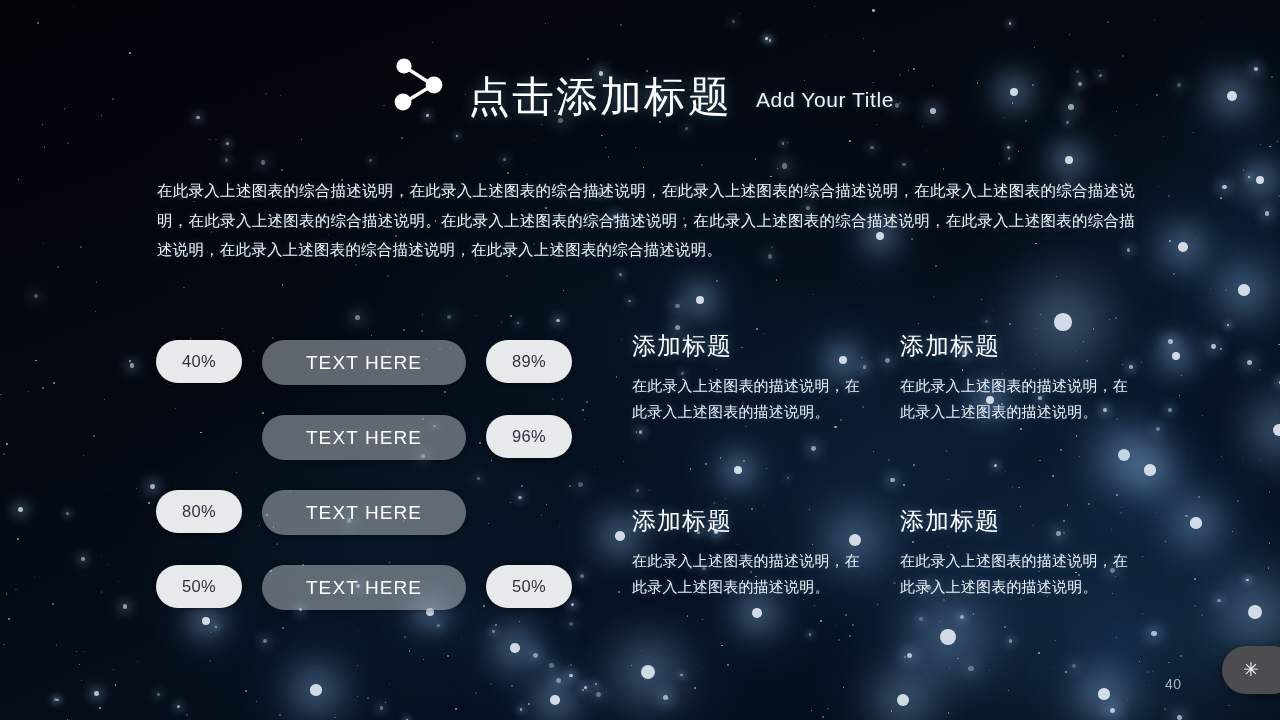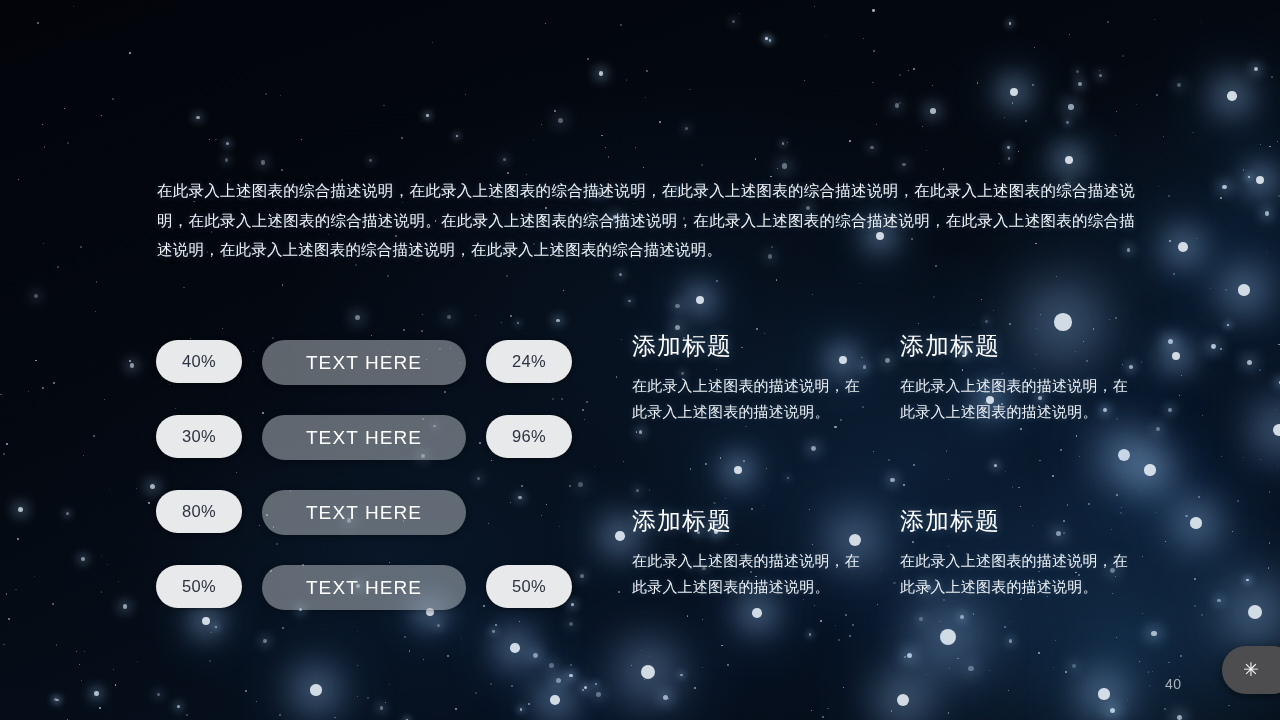--- a/index.html
+++ b/index.html
@@ -815,31 +815,41 @@
       <span class="star" style="left:1272.6px;top:423.6px;width:12.8px;height:12.8px;opacity:0.88;background:#eef7ff;box-shadow:0 0 41.0px 14.1px rgba(170,210,255,0.62),0 0 76.8px 25.6px rgba(90,150,215,0.30);"></span>
       <span class="star" style="left:1098.4px;top:688.4px;width:11.2px;height:11.2px;opacity:0.88;background:#eef7ff;box-shadow:0 0 35.8px 12.3px rgba(170,210,255,0.62),0 0 67.2px 22.4px rgba(90,150,215,0.30);"></span>
       <span class="star" style="left:550.2px;top:695.2px;width:9.6px;height:9.6px;opacity:0.88;background:#eef7ff;box-shadow:0 0 30.7px 10.6px rgba(170,210,255,0.62),0 0 57.6px 19.2px rgba(90,150,215,0.30);"></span>
       <span class="star" style="left:1172px;top:352px;width:8.0px;height:8.0px;opacity:0.88;background:#eef7ff;box-shadow:0 0 25.6px 8.8px rgba(170,210,255,0.62),0 0 48.0px 16.0px rgba(90,150,215,0.30);"></span>
       <span class="star" style="left:986px;top:396px;width:8.0px;height:8.0px;opacity:0.88;background:#eef7ff;box-shadow:0 0 25.6px 8.8px rgba(170,210,255,0.62),0 0 48.0px 16.0px rgba(90,150,215,0.30);"></span>
       <span class="star" style="left:839px;top:356px;width:8.0px;height:8.0px;opacity:0.88;background:#eef7ff;box-shadow:0 0 25.6px 8.8px rgba(170,210,255,0.62),0 0 48.0px 16.0px rgba(90,150,215,0.30);"></span>
       <span class="star" style="left:734px;top:466px;width:8.0px;height:8.0px;opacity:0.88;background:#eef7ff;box-shadow:0 0 25.6px 8.8px rgba(170,210,255,0.62),0 0 48.0px 16.0px rgba(90,150,215,0.30);"></span>
       <span class="star" style="left:1256px;top:176px;width:8.0px;height:8.0px;opacity:0.88;background:#eef7ff;box-shadow:0 0 25.6px 8.8px rgba(170,210,255,0.62),0 0 48.0px 16.0px rgba(90,150,215,0.30);"></span>
     </div>
 
+  <div class="header">
+    <svg class="node-icon" viewBox="0 0 64 64">
+      <line x1="17" y1="15" x2="45" y2="33" stroke="#ffffff" stroke-width="3.4" stroke-linecap="round"></line>
+      <line x1="17" y1="50" x2="45" y2="33" stroke="#ffffff" stroke-width="3.4" stroke-linecap="round"></line>
+      <circle cx="16" cy="14" r="7.6" fill="#ffffff"></circle>
+      <circle cx="46" cy="33" r="8.4" fill="#ffffff"></circle>
+      <circle cx="15" cy="50" r="8.4" fill="#ffffff"></circle>
+    </svg>
+    <div class="title-cn">点击添加标题</div>
+    <div class="title-en">Add Your Title</div>
+  </div>
 
   <div class="intro">在此录入上述图表的综合描述说明，在此录入上述图表的综合描述说明，在此录入上述图表的综合描述说明，在此录入上述图表的综合描述说明，在此录入上述图表的综合描述说明。在此录入上述图表的综合描述说明，在此录入上述图表的综合描述说明，在此录入上述图表的综合描述说明，在此录入上述图表的综合描述说明，在此录入上述图表的综合描述说明。</div>
 
   <div class="rows">
     <div class="row">
       <div class="pill pill-val pill-left">40%</div>
       <div class="pill pill-text">TEXT HERE</div>
-      <div class="pill pill-val pill-right">24%</div>
+      <div class="pill pill-val pill-right">89%</div>
     </div>
     <div class="row">
-      <div class="pill pill-val pill-left">30%</div>
       <div class="pill pill-text">TEXT HERE</div>
       <div class="pill pill-val pill-right">96%</div>
     </div>
     <div class="row">
       <div class="pill pill-val pill-left">80%</div>
       <div class="pill pill-text">TEXT HERE</div>
     </div>
     <div class="row">
       <div class="pill pill-val pill-left">50%</div>
       <div class="pill pill-text">TEXT HERE</div>

